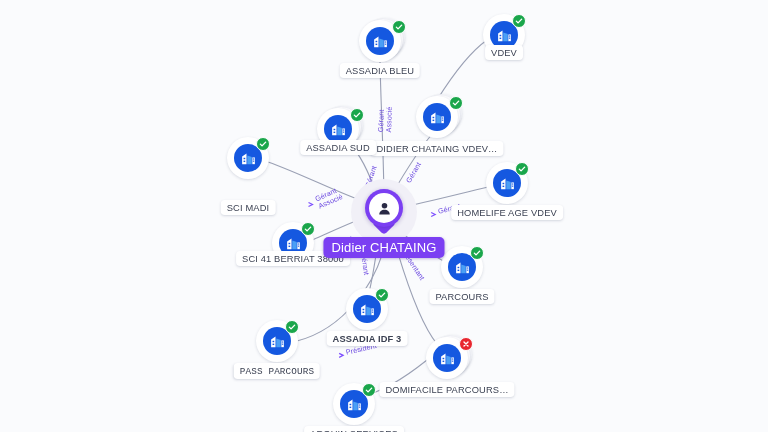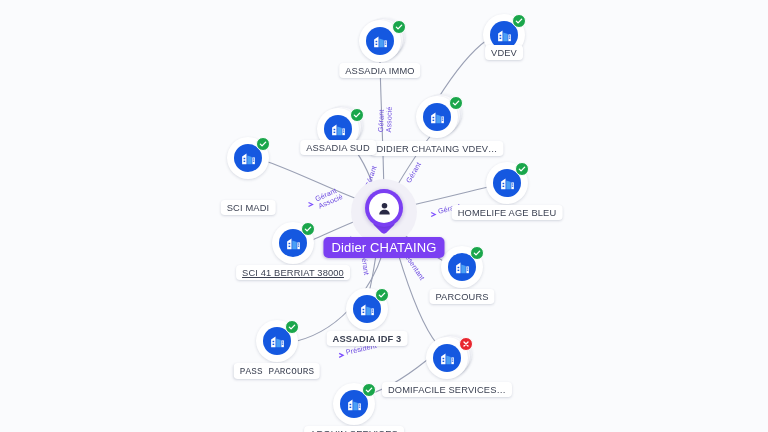--- a/index.html
+++ b/index.html
@@ -260,21 +260,21 @@
     <rect x="5" y="11" width="2.4" height="2" fill="#1558e0"></rect>
     <rect x="5" y="15" width="2.4" height="2" fill="#1558e0"></rect>
   </svg>
           </div>
           <div class="badge ok" style="right: -5px;">
             <svg width="8" height="8" viewBox="0 0 12 12">
     <path d="M2 6.2 L4.6 8.8 L10 3.2" stroke="#ffffff" stroke-width="2" fill="none" stroke-linecap="round" stroke-linejoin="round"></path>
             </svg>
           </div>
         </div>
-        <div class="node-label" style="top: 43px;">ASSADIA IMMO</div>
+        <div class="node-label" style="top: 43px;">ASSADIA BLEU</div>
       </div>
       <div class="node" style="left: 504px; top: 35px;">
         <div class="node-stack">
           <div class="card c1"></div>
           <div class="node-disc">
   <svg width="17" height="17" viewBox="0 0 24 24">
     <path d="M3 20V9.2l6.2-4.2V20z" fill="#ffffff"></path>
     <path d="M10.2 20V7.6l6.4 2.2V20z" fill="#4a9ff5"></path>
     <path d="M17.4 20V10.5H21V20z" fill="#ffffff"></path>
     <rect x="18.1" y="12" width="2" height="1.5" fill="#1558e0"></rect>
@@ -374,21 +374,21 @@
     <rect x="5" y="11" width="2.4" height="2" fill="#1558e0"></rect>
     <rect x="5" y="15" width="2.4" height="2" fill="#1558e0"></rect>
   </svg>
           </div>
           <div class="badge ok">
             <svg width="8" height="8" viewBox="0 0 12 12">
     <path d="M2 6.2 L4.6 8.8 L10 3.2" stroke="#ffffff" stroke-width="2" fill="none" stroke-linecap="round" stroke-linejoin="round"></path>
             </svg>
           </div>
         </div>
-        <div class="node-label" style="top: 43px;">HOMELIFE AGE BLEU</div>
+        <div class="node-label" style="top: 43px;">HOMELIFE AGE VDEV</div>
       </div>
       <div class="node" style="left: 293px; top: 243px;">
         <div class="node-stack">
           <div class="card c1"></div>
           <div class="node-disc">
   <svg width="17" height="17" viewBox="0 0 24 24">
     <path d="M3 20V9.2l6.2-4.2V20z" fill="#ffffff"></path>
     <path d="M10.2 20V7.6l6.4 2.2V20z" fill="#4a9ff5"></path>
     <path d="M17.4 20V10.5H21V20z" fill="#ffffff"></path>
     <rect x="18.1" y="12" width="2" height="1.5" fill="#1558e0"></rect>
@@ -396,21 +396,21 @@
     <rect x="5" y="11" width="2.4" height="2" fill="#1558e0"></rect>
     <rect x="5" y="15" width="2.4" height="2" fill="#1558e0"></rect>
   </svg>
           </div>
           <div class="badge ok">
             <svg width="8" height="8" viewBox="0 0 12 12">
     <path d="M2 6.2 L4.6 8.8 L10 3.2" stroke="#ffffff" stroke-width="2" fill="none" stroke-linecap="round" stroke-linejoin="round"></path>
             </svg>
           </div>
         </div>
-        <div class="node-label" style="top: 43px; text-decoration: underline;">SCI 41 BERRIAT 38000</div>
+        <div class="node-label" style="top: 29px;">SCI 41 BERRIAT 38000</div>
       </div>
       <div class="node" style="left: 462px; top: 267px;">
         <div class="node-stack">
           <div class="card c1"></div>
           <div class="node-disc">
   <svg width="17" height="17" viewBox="0 0 24 24">
     <path d="M3 20V9.2l6.2-4.2V20z" fill="#ffffff"></path>
     <path d="M10.2 20V7.6l6.4 2.2V20z" fill="#4a9ff5"></path>
     <path d="M17.4 20V10.5H21V20z" fill="#ffffff"></path>
     <rect x="18.1" y="12" width="2" height="1.5" fill="#1558e0"></rect>
@@ -486,21 +486,21 @@
     <rect x="5" y="11" width="2.4" height="2" fill="#1558e0"></rect>
     <rect x="5" y="15" width="2.4" height="2" fill="#1558e0"></rect>
   </svg>
           </div>
           <div class="badge closed" style="right: -5px;">
             <svg width="8" height="8" viewBox="0 0 12 12">
     <path d="M3 3 L9 9 M9 3 L3 9" stroke="#ffffff" stroke-width="2" fill="none" stroke-linecap="round"></path>
             </svg>
           </div>
         </div>
-        <div class="node-label" style="top: 45px;">DOMIFACILE SERVICES…</div>
+        <div class="node-label" style="top: 45px;">DOMIFACILE PARCOURS…</div>
       </div>
       <div class="node" style="left: 354px; top: 404px;">
         <div class="node-stack">
           <div class="card c1"></div>
           <div class="node-disc">
   <svg width="17" height="17" viewBox="0 0 24 24">
     <path d="M3 20V9.2l6.2-4.2V20z" fill="#ffffff"></path>
     <path d="M10.2 20V7.6l6.4 2.2V20z" fill="#4a9ff5"></path>
     <path d="M17.4 20V10.5H21V20z" fill="#ffffff"></path>
     <rect x="18.1" y="12" width="2" height="1.5" fill="#1558e0"></rect>

